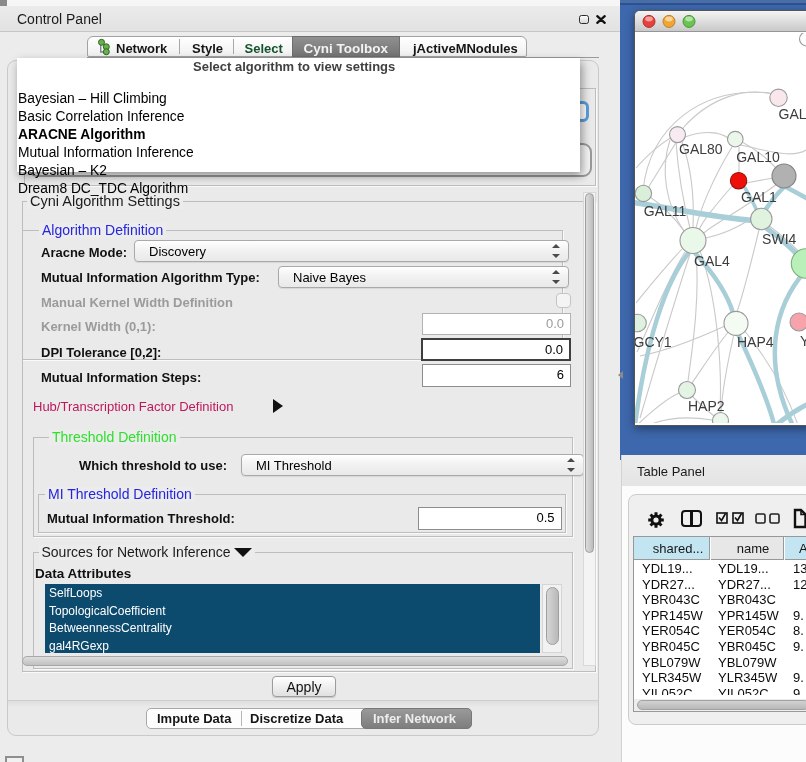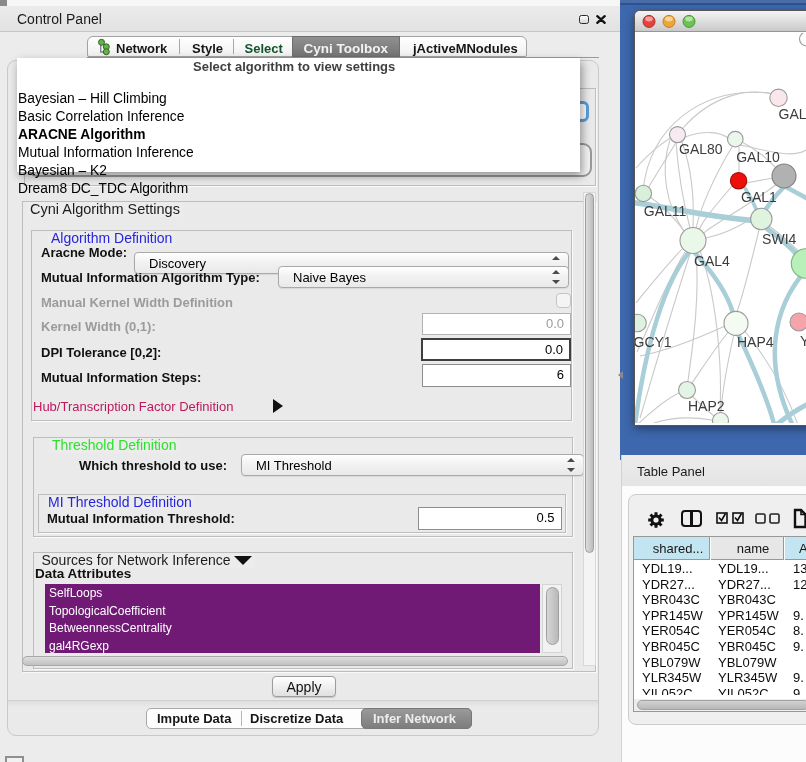--- a/index.html
+++ b/index.html
@@ -1,20 +1,20 @@
 <!DOCTYPE html>
 <html><head>
 <meta charset="utf-8">
 <style>
 * { margin:0; padding:0; box-sizing:border-box; }
 html,body { width:806px; height:762px; }
 body { position:relative; font-family:"Liberation Sans",sans-serif; background:#ececec; overflow:hidden; }
 .abs { position:absolute; }
 .etch { border:1px solid #bdbdbd; box-shadow:inset 0 0 0 0 #fff, 1px 1px 0 rgba(255,255,255,.75); }
-.gtitle { position:absolute; top:-8px; background:#ececec; padding:0 3px; font-size:14px; line-height:15px; white-space:nowrap;margin-top:8px; }
+.gtitle { position:absolute; top:-8px; background:#ececec; padding:0 3px; font-size:14px; line-height:15px; white-space:nowrap; }
 .lbl { position:absolute; font-size:13px; font-weight:bold; color:#111; white-space:nowrap; }
 .dlbl { position:absolute; font-size:13px; font-weight:bold; color:#9b9b9b; white-space:nowrap; }
 .combo { position:absolute; background:linear-gradient(#ffffff,#f2f2f2 45%,#e9e9e9); border:1px solid #a9a9a9; border-radius:4px; box-shadow:0 1px 1px rgba(0,0,0,.08); }
 .combo .ct { position:absolute; left:14px; top:3px; font-size:13px; color:#000; }
 .arr { position:absolute; right:8px; top:0; bottom:0; width:8px; }
 .arr:before { content:""; position:absolute; top:3px; left:0; border-left:4px solid transparent; border-right:4px solid transparent; border-bottom:4.5px solid #4a4a4a; }
 .arr:after { content:""; position:absolute; bottom:3px; left:0; border-left:4px solid transparent; border-right:4px solid transparent; border-top:4.5px solid #4a4a4a; }
 .field { position:absolute; background:#fff; border:1px solid #999; font-size:13px; text-align:right; }
 .field span { position:absolute; right:6px; top:2px; }
 </style>
@@ -53,25 +53,25 @@
 <div class="abs" style="left:413px;top:41px;font-size:13px;font-weight:bold;color:#161616;">jActiveMNodules</div>
 
 <div class="abs etch" style="left:24px;top:88px;width:572px;height:98px;"></div>
 <div class="abs" style="left:36px;top:101px;width:553px;height:21px;border:3px solid #5b9ddb;border-radius:6px;background:#fff;"></div>
 <div class="abs" style="left:28px;top:143px;width:564px;height:34px;border:2px solid #999;border-radius:9px;background:#f4f4f4;"></div>
 
 <div class="abs etch" style="left:22px;top:201px;width:574px;height:471px;">
   <div class="gtitle" style="left:4px;font-size:14.5px;color:#1c1c1c;">Cyni Algorithm Settings</div>
 </div>
 
-<div class="abs etch" style="left:31px;top:230px;width:541px;height:191px;padding-left:44px;">
+<div class="abs etch" style="left:22px;top:230px;width:541px;height:130px;padding-left:44px;">
   <div class="gtitle" style="left:16px;color:#2525dd;">Algorithm Definition</div>
 </div>
 <div class="lbl" style="left:41px;top:245px;">Aracne Mode:</div>
-<div class="combo" style="left:134px;top:240px;width:435px;height:21.5px;margin-top:12px;">
+<div class="combo" style="left:134px;top:240px;width:435px;height:21.5px;">
     <span class="ct">Discovery</span>
     <span class="arr"></span>
   </div>
 <div class="lbl" style="left:41px;top:270px;">Mutual Information Algorithm Type:</div>
 <div class="combo" style="left:278px;top:265.5px;width:291px;height:22.5px;">
     <span class="ct">Naive Bayes</span>
     <span class="arr"></span>
   </div>
 <div class="dlbl" style="left:41px;top:295px;">Manual Kernel Width Definition</div>
 <div class="abs" style="left:556px;top:293px;width:15px;height:15px;border:1px solid #c4c4c4;border-radius:4px;background:#f4f4f4;"></div>
@@ -106,21 +106,21 @@
 <div class="lbl" style="left:47px;top:511px;">Mutual Information Threshold:</div>
 <div class="field" style="left:418px;top:506.5px;width:143.5px;height:23.5px;border-color:#8d8d8d;">
     <span style="color:#000;">0.5</span>
   </div>
 
 <div class="abs etch" style="left:33px;top:552px;width:540px;height:117px;">
   <div class="gtitle" style="left:4.5px;color:#1c1c1c;">Sources for Network Inference <span style="display:inline-block;width:0;height:0;border-left:9px solid transparent;border-right:9px solid transparent;border-top:9px solid #111;vertical-align:0px;"></span></div>
 </div>
 <div class="lbl" style="left:35px;top:566px;font-size:13.5px;">Data Attributes</div>
 
-<div class="abs" style="left:45px;top:584px;width:495px;height:69px;background:#701a75;overflow:hidden;">
+<div class="abs" style="left:45px;top:584px;width:495px;height:69px;background:#0c4a6e;overflow:hidden;">
   <div style="color:#fff;font-size:12px;padding-left:4px;line-height:17.6px;padding-top:1px;">SelfLoops<br>TopologicalCoefficient<br>BetweennessCentrality<br>gal4RGexp</div>
 </div>
 
 <div class="abs" style="left:542px;top:584px;width:20px;height:69px;background:#f2f2f2;border:1px solid #d4d4d4;"></div>
 <div class="abs" style="left:546px;top:587px;width:13px;height:58px;background:linear-gradient(90deg,#d6d6d6,#b9b9b9);border:1px solid #9e9e9e;border-radius:7px;"></div>
 
 <div class="abs" style="left:22px;top:656px;width:546px;height:10px;background:linear-gradient(#dedede,#c0c0c0);border:1px solid #a8a8a8;border-radius:5px;"></div>
 
 <div class="abs" style="left:583px;top:192px;width:13px;height:474px;background:#f4f4f4;border:1px solid #d8d8d8;"></div>
 <div class="abs" style="left:585px;top:193px;width:9px;height:360px;background:linear-gradient(90deg,#dcdcdc,#bcbcbc);border:1px solid #9e9e9e;border-radius:5px;"></div>

